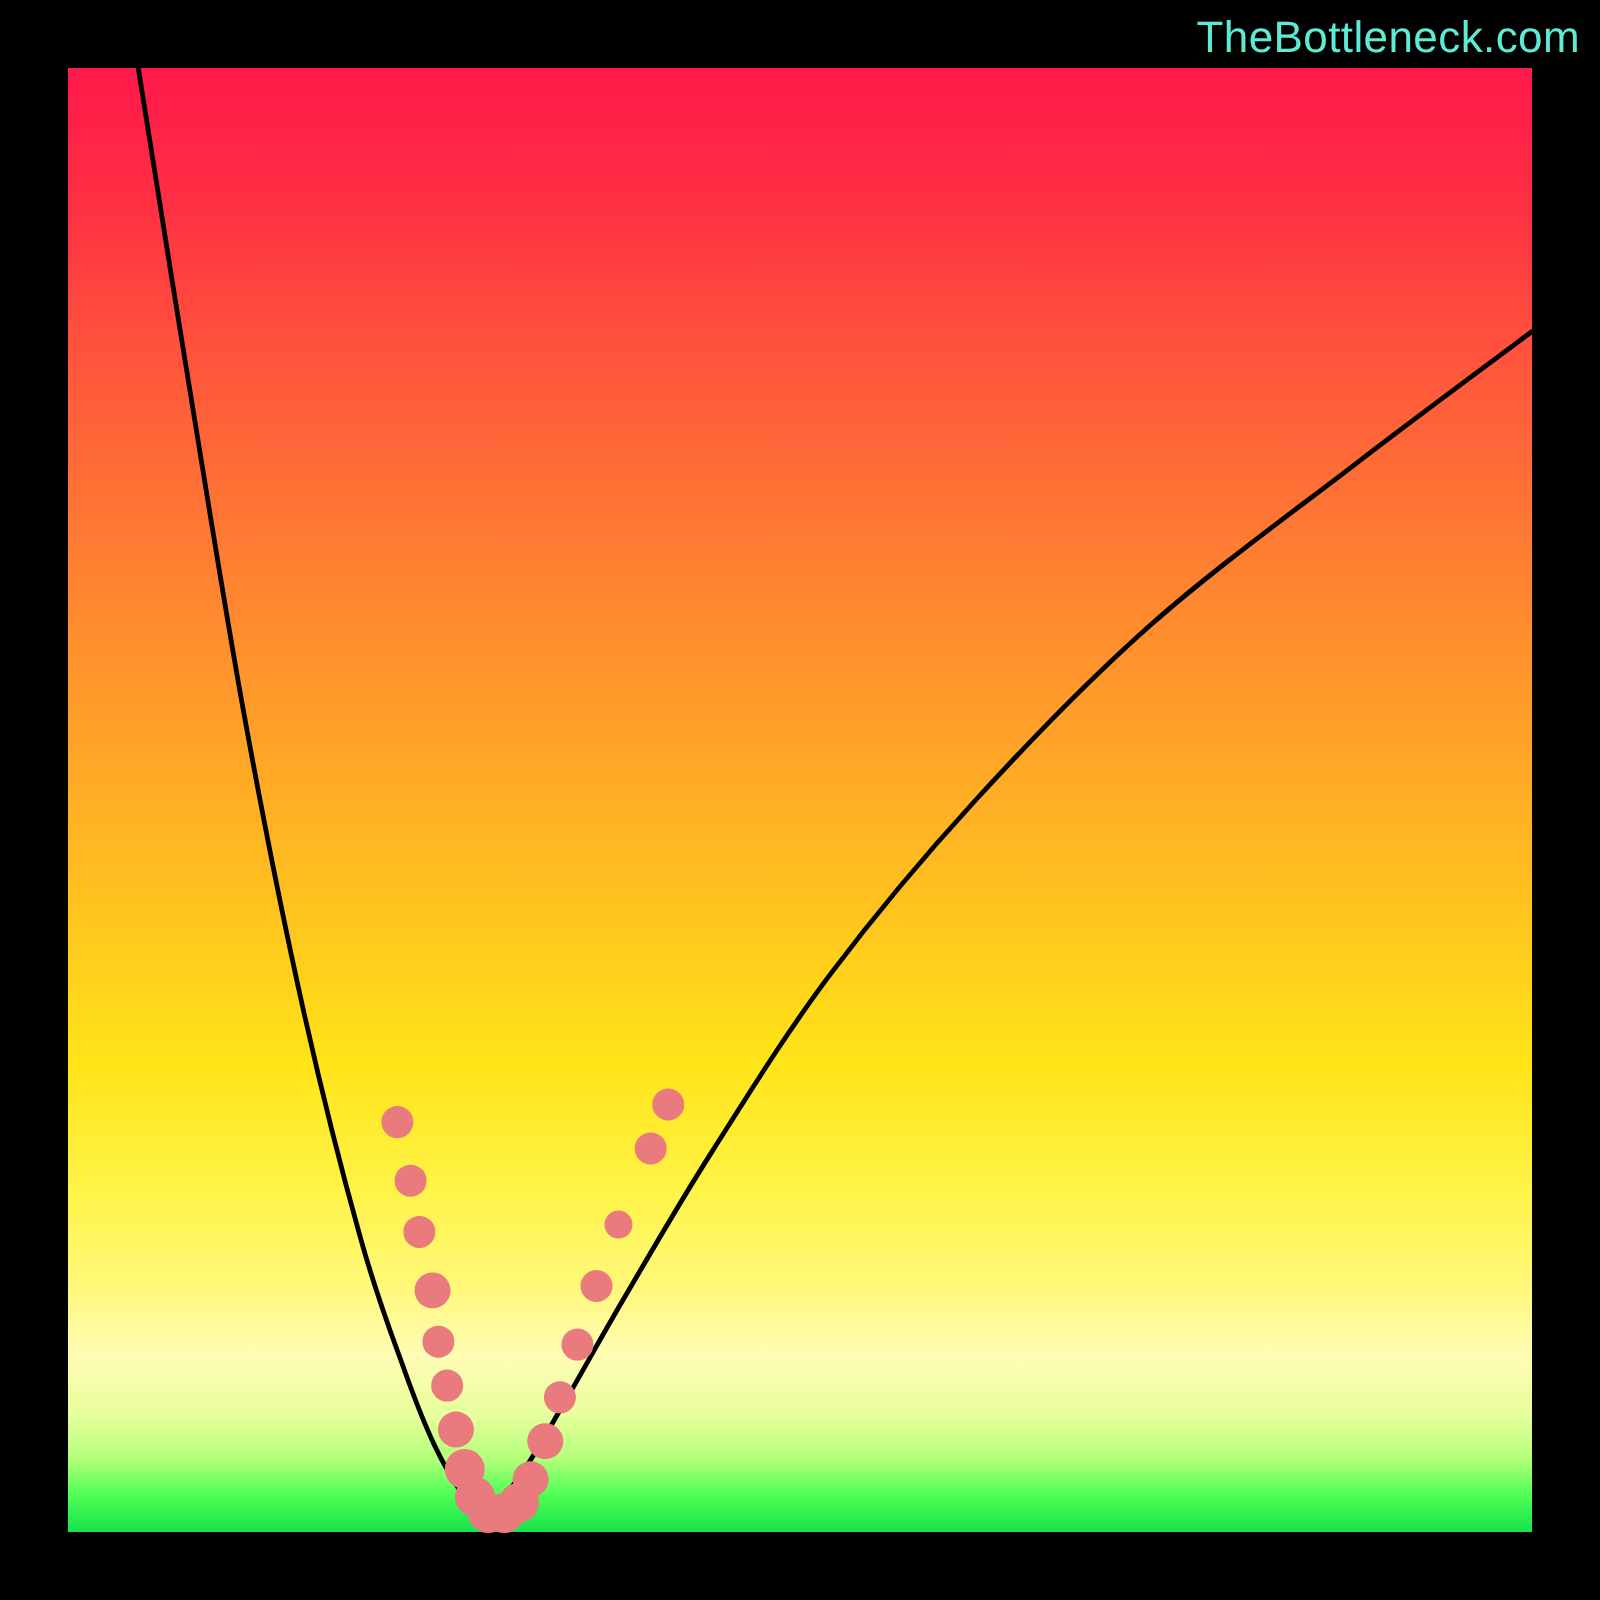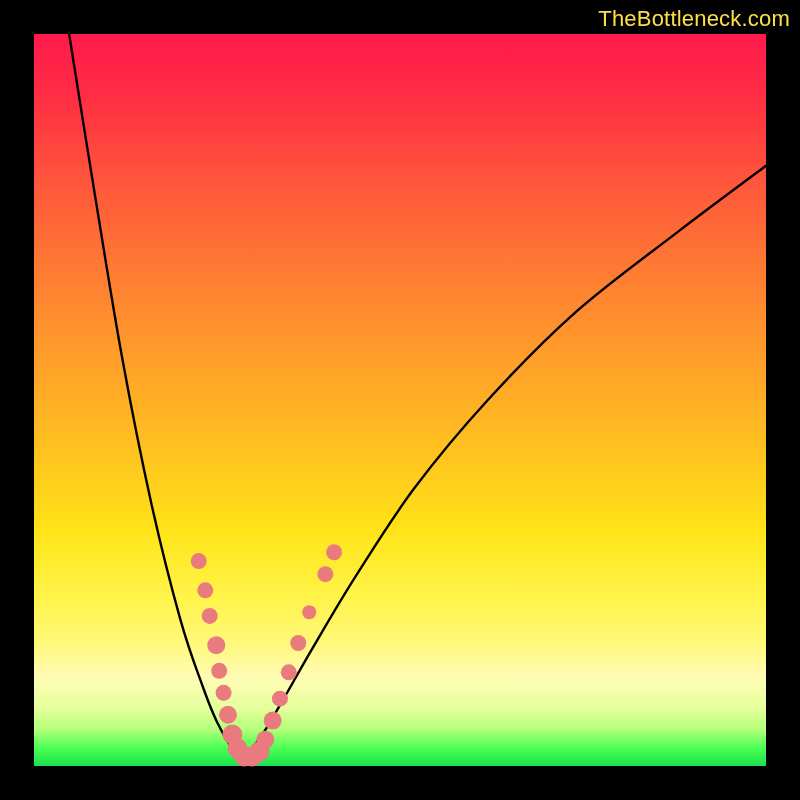--- a/index.html
+++ b/index.html
@@ -38,21 +38,21 @@
       #e7ff9c 92%,
       #b4ff7a 95%,
       #4dff55 97.5%,
       #17e24b 100%
     );
   }
   .watermark {
     position: absolute;
     top: 6px;
     right: 10px;
-    color: #fde047;
+    color: #5eead4;
     font-size: 22px;
     font-weight: 400;
     letter-spacing: 0.2px;
     user-select: none;
   }
   svg.curves {
     position: absolute;
     left: 0;
     top: 0;
     width: 732px;

